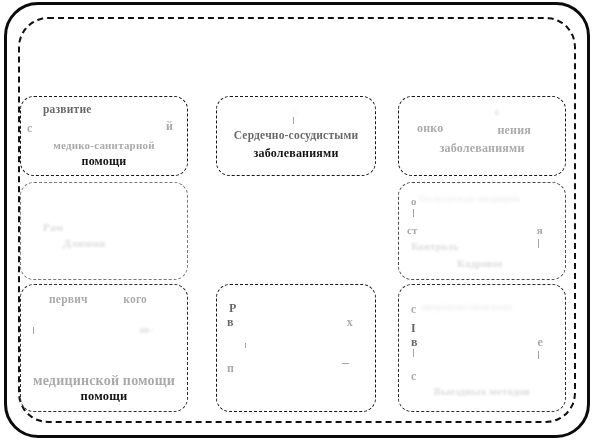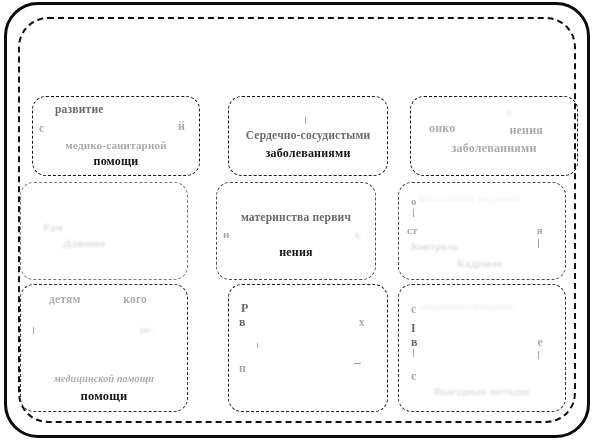--- a/index.html
+++ b/index.html
@@ -54,21 +54,21 @@
 
   .card {
     position: absolute;
     box-sizing: border-box;
     background: transparent;
     border-radius: 14px;
     overflow: hidden;
   }
 
   
-  .dash-heavy  { border: 1.6px dashed #161616; margin-left: 12px; }
+  .dash-heavy  { border: 1.6px dashed #161616; }
   .dash-medium { border: 1.2px dashed #2a2a2a; }
   .dash-light  { border: 1px dashed #4a4a4a; }
   .dash-faint  { border: 1px dashed #777777; }
 
   
   .col-1 { left: 0px;   width: 168px; }
   .col-2 { left: 196px; width: 160px; }
   .col-3 { left: 378px; width: 168px; }
 
   .row-1 { top: 66px;  height: 80px; }
@@ -170,48 +170,40 @@
       </div>
     </div>
 
     <div class="card col-1 row-2 dash-faint">
       <div class="lines">
         <span class="ln ghost" style="left:22px; top:38px; font-size:11px;">Рам</span>
         <span class="ln ghost" style="left:42px; top:54px; font-size:11px;">Длимми</span>
       </div>
     </div>
 
-    <div class="card col-2 row-2 dash-light">
-      <div class="lines">
-        <span class="ln semi centered" style="top:28px; font-size:11.5px;">материнства первич</span>
-        <span class="ln dim" style="left:6px; top:45px; font-size:11px;">н</span>
-        <span class="ln ghost" style="right:14px; top:45px; font-size:11px;">ь</span>
-        <span class="ln clear centered" style="top:62px; font-size:12px;">нения</span>
-      </div>
-    </div>
 
     <div class="card col-3 row-2 dash-light">
       <div class="lines">
         <span class="ln dim" style="left:12px; top:12px; font-size:11px;">о</span>
         <span class="ln vanish" style="left:20px; top:10px; font-size:10.5px;">бесплатная медицин</span>
         <span class="ln dim" style="left:8px; top:41px; font-size:11px;text-align:right;">ст</span>
         <span class="ln dim" style="right:22px; top:41px; font-size:11px;">я</span>
         <span class="ln ghost" style="left:12px; top:58px; font-size:10.5px;">Контроль</span>
         <span class="ln ghost" style="left:58px; top:75px; font-size:10.5px;">Кадровое</span>
       </div>
       <span class="speck" style="left:14px; top:26px; width:1px; height:8px;"></span>
       <span class="speck" style="right:26px; top:56px; width:1px; height:9px;"></span>
     </div>
 
     <div class="card col-1 row-3 dash-medium">
       <div class="lines">
-        <span class="ln dim" style="left:28px; top:8px; font-size:11.5px;">детям</span>
+        <span class="ln dim" style="left:28px; top:8px; font-size:11.5px;">первич</span>
         <span class="ln dim" style="right:40px; top:8px; font-size:11.5px;">кого</span>
         <span class="ln ghost" style="right:34px; top:38px; font-size:11px;">зо-</span>
-        <span class="ln dim centered" style="top:88px; font-size:10px;font-style:italic;">медицинской помощи</span>
+        <span class="ln dim centered" style="top:88px; font-size:14px;">медицинской помощи</span>
         <span class="ln clear centered" style="top:104px; font-size:12.5px;">помощи</span>
       </div>
       <span class="speck" style="left:12px; top:42px; width:1px; height:7px;"></span>
     </div>
 
     <div class="card col-2 row-3 dash-heavy">
       <div class="lines">
         <span class="ln semi" style="left:12px; top:16px; font-size:12px;">Р</span>
         <span class="ln semi" style="left:10px; top:30px; font-size:12px;">в</span>
         <span class="ln dim" style="right:22px; top:30px; font-size:12px;">х</span>

